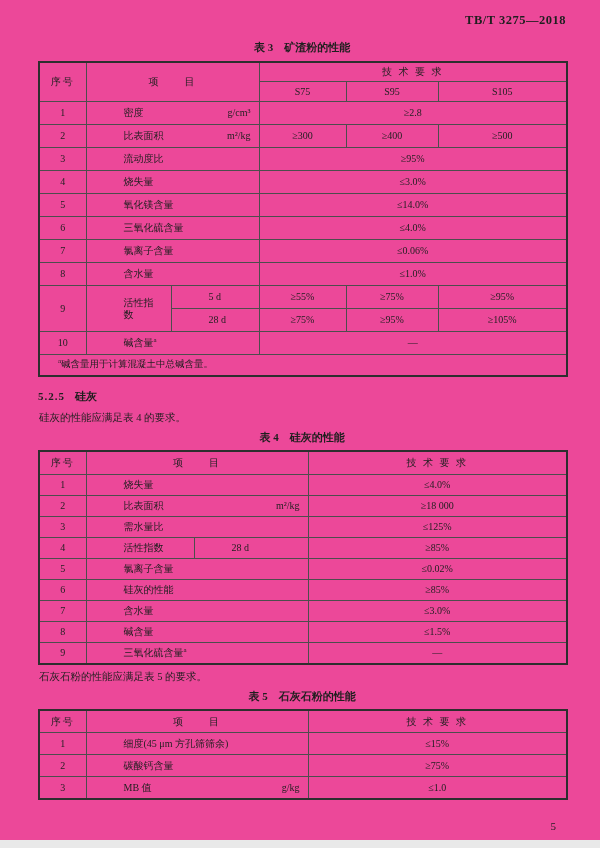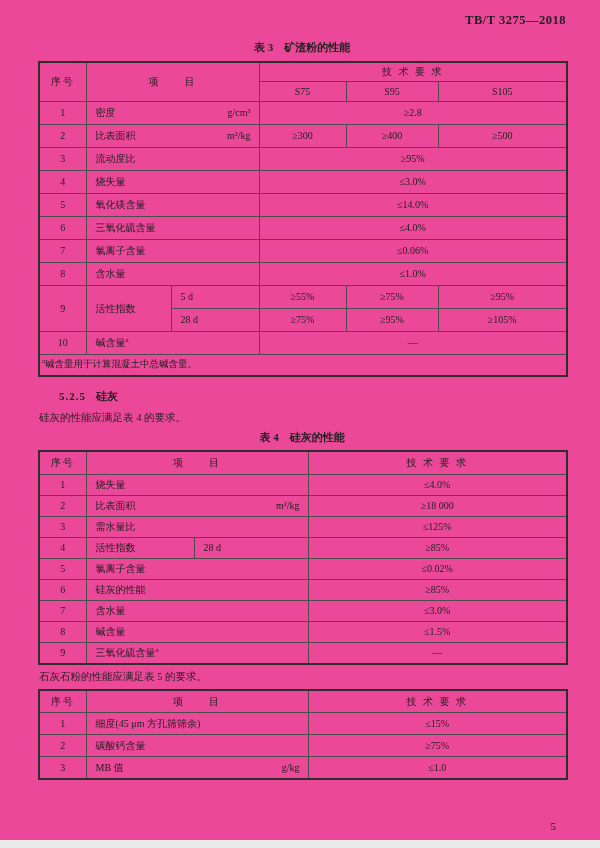--- a/index.html
+++ b/index.html
@@ -57,36 +57,36 @@
   }
   .table3 td { height: 23px; }
   .table3 tr.hdr td { height: 20px; }
   .table3 td.foot { height: 21px; }
   .table4 td { height: 21px; }
   .table4 tr.hdr td { height: 24px; }
   .table4 td.foot { height: 21px; }
   .table5 td { height: 22px; }
   .table5 tr.hdr td { height: 23px; }
   td.hcell { letter-spacing: 2px; }
-  td.item { text-align: left; }
+  td.item { text-align: left; padding-left: 28px; }
   .item-wrap {
     display: flex;
     justify-content: space-between;
     align-items: center;
     padding: 0 8px 0 9px;
   }
   td.foot {
     text-align: left;
-    padding-left: 2px;
+    padding-left: 18px;
     font-size: 9.5px;
     border-radius: 6px;
   }
   sup { font-size: 7px; line-height: 0; }
   .section {
-    margin-left: 59px;
+    margin-left: 38px;
     font-weight: bold;
     font-size: 11px;
     line-height: 13px;
   }
   .sec525 { margin-top: 13px; }
   .sec526 { margin-top: 11px; }
   .section .sec-num { margin-right: 10px; letter-spacing: 1px; }
   .para {
     margin-left: 39px;
     font-size: 10.5px;
@@ -352,20 +352,21 @@
           <span><span>三氧化硫含量</span><sup>a</sup></span>
         </div>
       </td>
       <td>—</td>
     </tr>
   </tbody>
     </table>
 
   <div class="para para526">石灰石粉的性能应满足表 5 的要求。</div>
 
+  <div class="tbl-title title5">表 5　石灰石粉的性能</div>
 
   <table class="table5">
     <colgroup>
       <col style="width:47px">
         <col style="width:222px">
         <col style="width:259px">
     </colgroup>
     <tbody>
         <tr class="hdr">
       <td class="hcell">序号</td>

